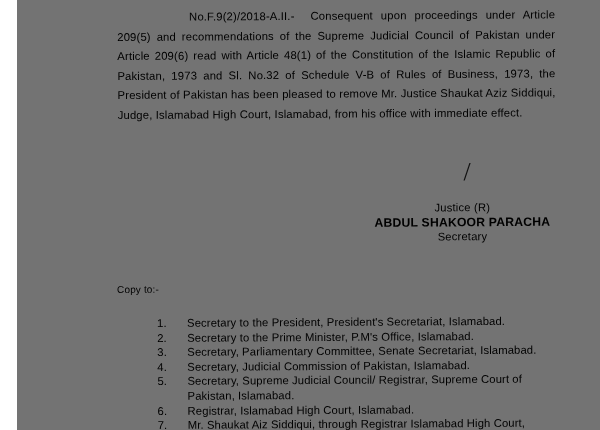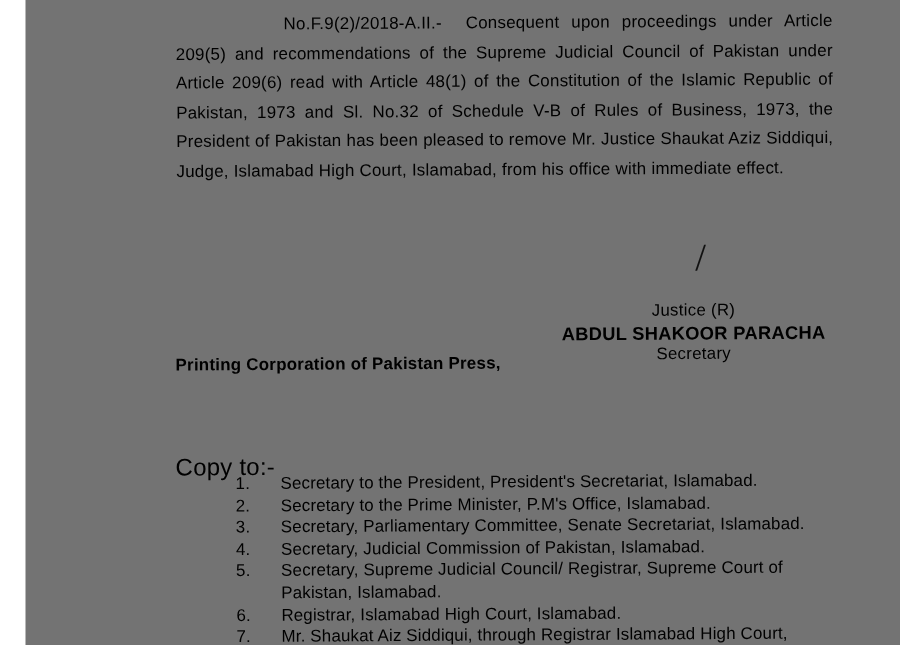--- a/index.html
+++ b/index.html
@@ -89,22 +89,22 @@
     font-size: 11.3px;
     line-height: 15.5px;
     font-weight: bold;
     letter-spacing: 0.15px;
     transform: rotate(-0.35deg);
     transform-origin: left top;
   }
   .copyto {
     position: absolute;
     left: 100px;
-    top: 304px;
-    font-size: 16px;
+    top: 284px;
+    font-size: 10px;
     letter-spacing: 0.15px;
     transform: rotate(-0.35deg);
     transform-origin: left top;
     text-align: center;
   }
   .list {
     position: absolute;
     left: 140px;
     top: 316px;
     width: 420px;
@@ -151,21 +151,20 @@
     </div>
 
     <div class="sig-block">
       <div class="sig-mark">/</div>
       <div class="sig-just">Justice (R)</div>
       <div class="sig-name">ABDUL SHAKOOR PARACHA</div>
       <div class="sig-role">Secretary</div>
     </div>
 
     <div class="addr">
-      <div>Printing Corporation of Pakistan Press,</div>
     </div>
 
     <div class="copyto">Copy to:-</div>
 
     <div class="list">
       <div class="list-row">
         <span class="list-num">1.</span>
         <span class="list-text">Secretary to the President, President's Secretariat, Islamabad.</span>
       </div>
       <div class="list-row">

